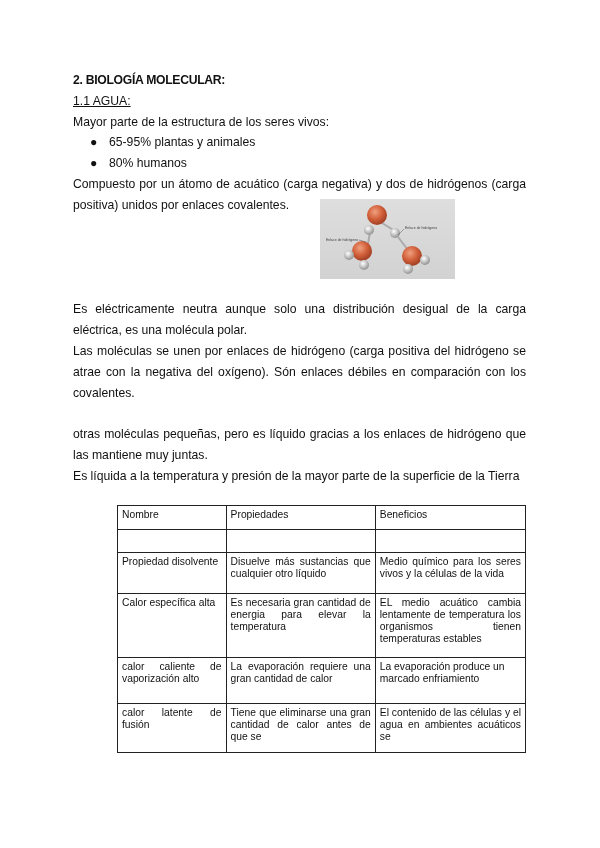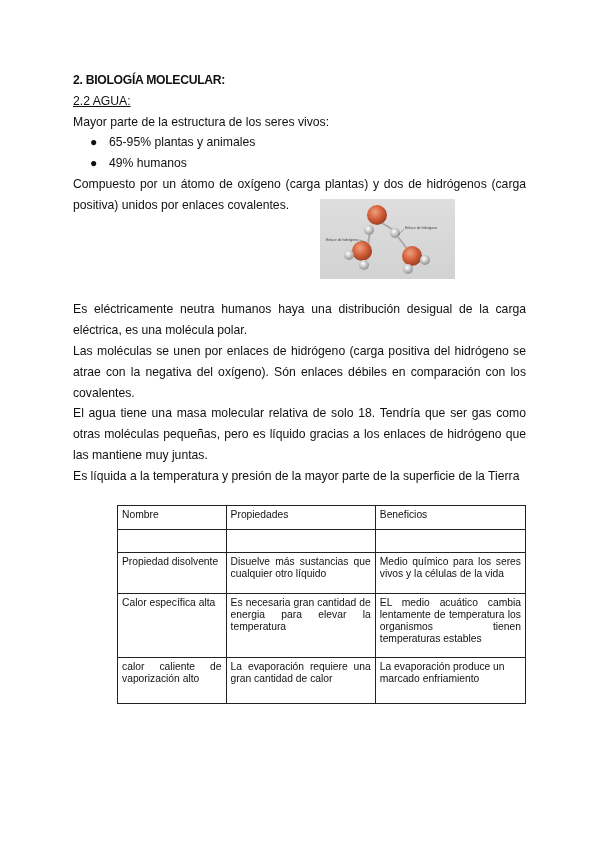--- a/index.html
+++ b/index.html
@@ -21,29 +21,29 @@
   .c1 { width:100px; } .c2 { width:141px; } .c3 { width:142px; }
   .hdr td { height:17px; vertical-align:middle; }
   .empty td { height:16px; }
 </style>
 </head>
 <body>
 
 <div class="page">
 
   <div class="line h1" style="top:73px;">2. BIOLOGÍA MOLECULAR:</div>
-  <div class="line h2" style="top:94px;">2.2 AGUA:</div>
+  <div class="line h2" style="top:94px;">1.1 AGUA:</div>
   <div class="line" style="top:115px;">Mayor parte de la estructura de los seres vivos:</div>
 
   <div class="bullet" style="top:135px;">●</div>
   <div class="bullet-text" style="top:135px;">65-95% plantas y animales</div>
   <div class="bullet" style="top:156px;">●</div>
-  <div class="bullet-text" style="top:156px;">49% humanos</div>
+  <div class="bullet-text" style="top:156px;">80% humanos</div>
 
-  <div class="line just" style="top:177px;">Compuesto por un átomo de oxígeno (carga plantas) y dos de hidrógenos (carga</div>
+  <div class="line just" style="top:177px;">Compuesto por un átomo de acuático (carga negativa) y dos de hidrógenos (carga</div>
   <div class="line" style="top:198px;">positiva) unidos por enlaces covalentes.</div>
 
   <div class="figure">
     <svg width="135" height="80" viewBox="0 0 135 80">
       <defs>
         <radialGradient id="ox" cx="40%" cy="35%" r="60%">
           <stop offset="0%" stop-color="#f0a080"></stop>
           <stop offset="60%" stop-color="#d2603a"></stop>
           <stop offset="100%" stop-color="#a84428"></stop>
         </radialGradient>
@@ -64,26 +64,25 @@
       <circle cx="92" cy="57" r="10" fill="url(#ox)"></circle>
       <circle cx="105" cy="61" r="5" fill="url(#hy)"></circle>
       <circle cx="88" cy="70" r="5" fill="url(#hy)"></circle>
       <text x="6" y="42" font-size="3.5" fill="#444" font-family="Liberation Sans, sans-serif">Enlace de hidrógeno</text>
       <text x="85" y="30" font-size="3.5" fill="#444" font-family="Liberation Sans, sans-serif">Enlace de hidrógeno</text>
       <line x1="39" y1="41" x2="46" y2="43" stroke="#555" stroke-width="0.5"></line>
       <line x1="84" y1="30" x2="78" y2="36" stroke="#555" stroke-width="0.5"></line>
     </svg>
   </div>
 
-  <div class="line just" style="top:302px;">Es eléctricamente neutra humanos haya una distribución desigual de la carga</div>
+  <div class="line just" style="top:302px;">Es eléctricamente neutra aunque solo una distribución desigual de la carga</div>
   <div class="line" style="top:323px;">eléctrica, es una molécula polar.</div>
   <div class="line just" style="top:344px;">Las moléculas se unen por enlaces de hidrógeno (carga positiva del hidrógeno se</div>
   <div class="line just" style="top:365px;">atrae con la negativa del oxígeno). Són enlaces débiles en comparación con los</div>
   <div class="line" style="top:386px;">covalentes.</div>
-  <div class="line just" style="top:406px;">El agua tiene una masa molecular relativa de solo 18. Tendría que ser gas como</div>
   <div class="line just" style="top:427px;">otras moléculas pequeñas, pero es líquido gracias a los enlaces de hidrógeno que</div>
   <div class="line" style="top:448px;">las mantiene muy juntas.</div>
   <div class="line" style="top:469px;text-align:center;">Es líquida a la temperatura y presión de la mayor parte de la superficie de la Tierra</div>
 
   <table class="props">
     <tbody>
         <tr class="hdr">
       <td class="c1">Nombre</td>
       <td class="c2">Propiedades</td>
       <td class="c3">Beneficios</td>
@@ -101,16 +100,21 @@
     <tr style="height:64px;">
       <td class="j">Calor específica alta</td>
       <td class="j">Es necesaria gran cantidad de energia para elevar la temperatura</td>
       <td class="j">EL medio acuático cambia lentamente de temperatura los organismos tienen temperaturas estables</td>
     </tr>
     <tr style="height:46px;margin-left:32px;">
       <td class="j">calor caliente de vaporización alto</td>
       <td class="j">La evaporación requiere una gran cantidad de calor</td>
       <td>La evaporación produce un marcado enfriamiento</td>
     </tr>
+    <tr style="height:49px;">
+      <td class="j">calor latente de fusión</td>
+      <td class="j">Tiene que eliminarse una gran cantidad de calor antes de que se</td>
+      <td class="j">El contenido de las células y el agua en ambientes acuáticos se</td>
+    </tr>
   </tbody>
     </table>
 
 </div>
 
 </body></html>

